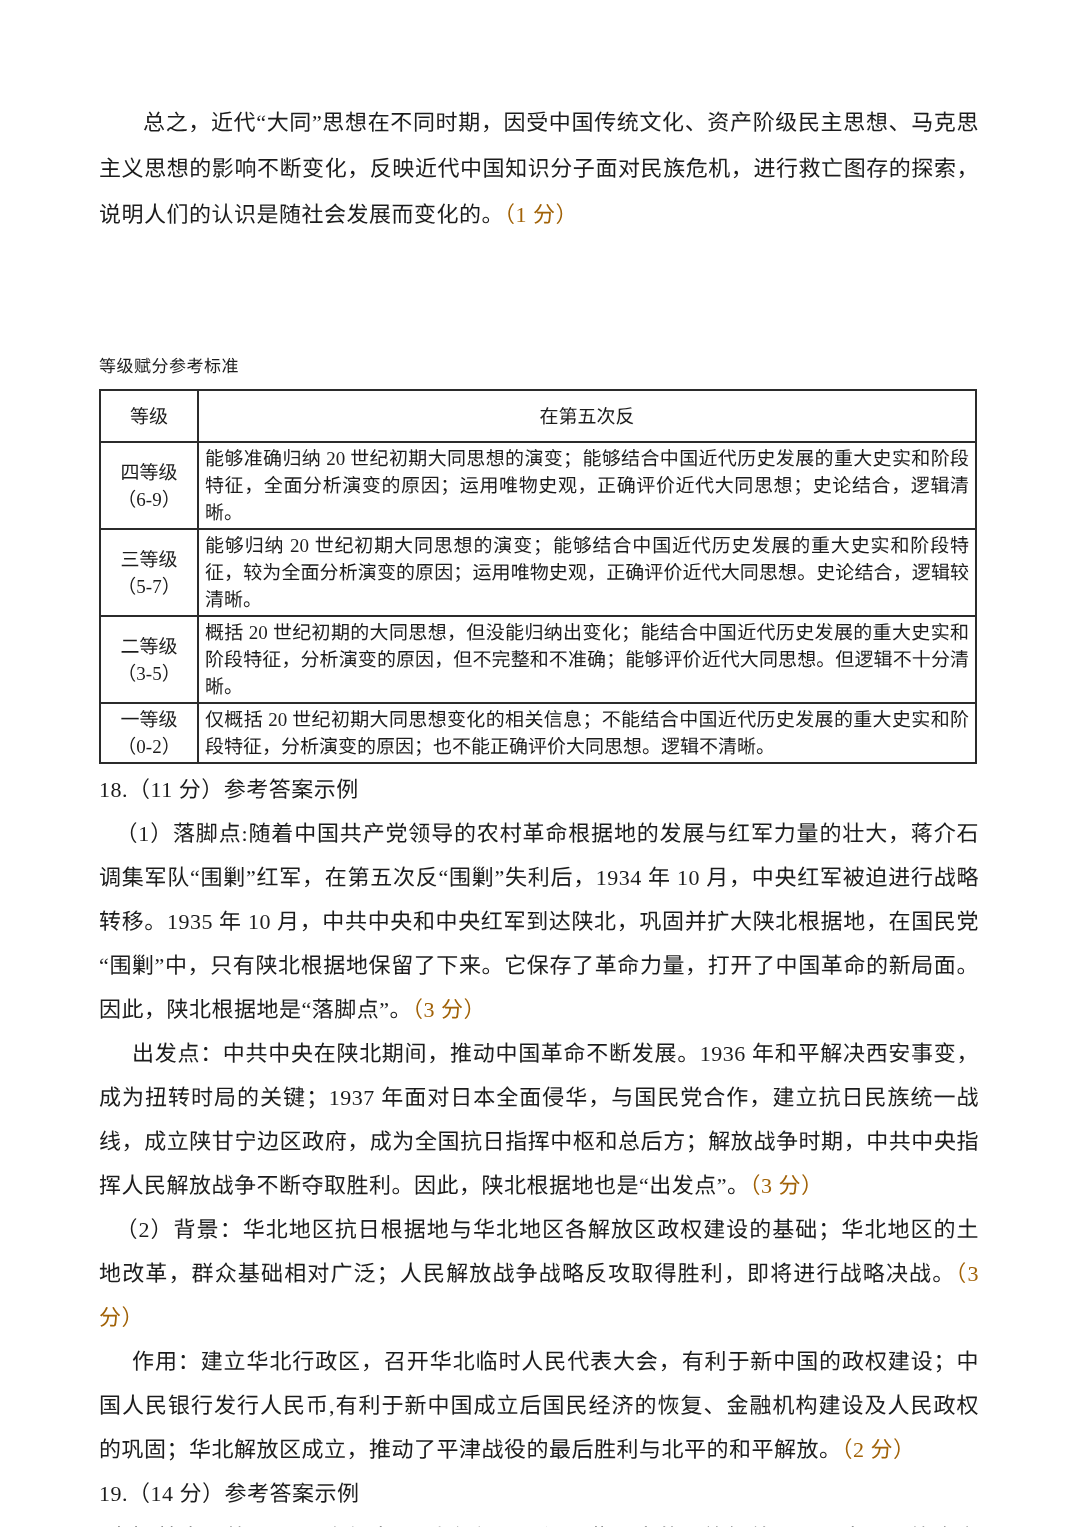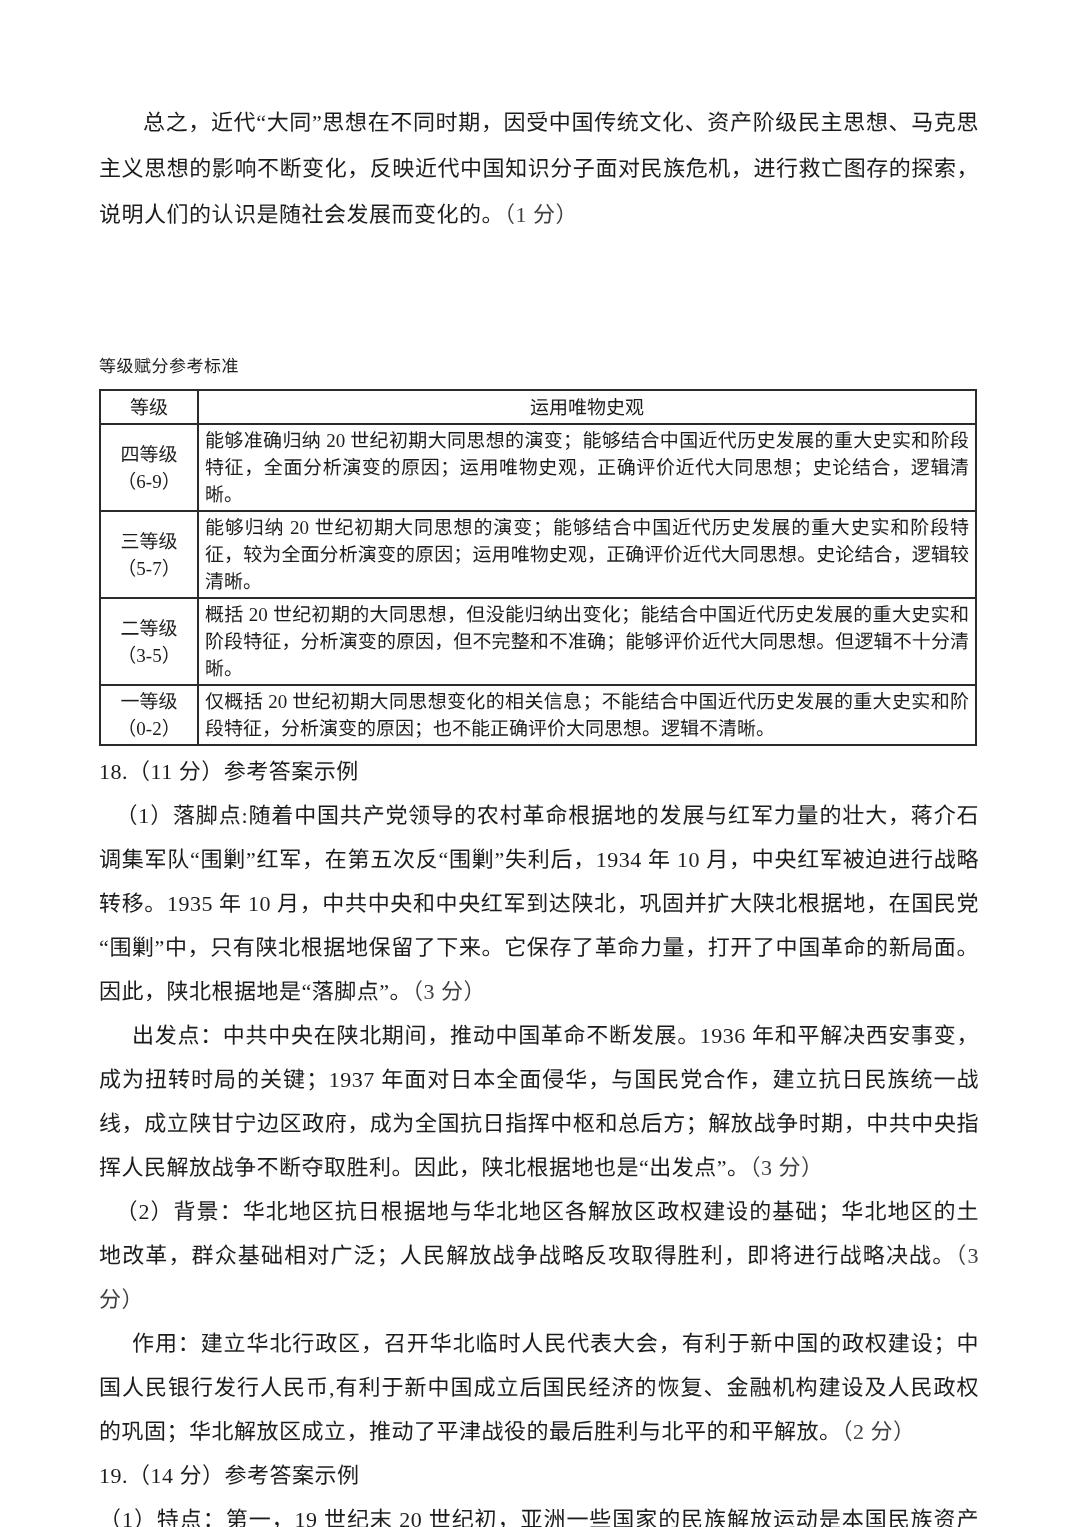--- a/index.html
+++ b/index.html
@@ -26,21 +26,21 @@
     font-size: 22px;
     line-height: 44px;
     text-align: justify;
     letter-spacing: 0.5px;
   }
   .intro {
     line-height: 46px;
     text-indent: 2em;
   }
   .score {
-    color: #404040;
+    color: #a16207;
   }
   
   .rubric-title {
     margin: 112px 0 0 0;
     font-size: 17px;
     font-weight: normal;
     line-height: 34px;
     letter-spacing: 0.5px;
   }
   table.rubric {
@@ -54,21 +54,21 @@
     border: 2px solid #2b2b2b;
     font-size: 19px;
     font-weight: normal;
     line-height: 27px;
     vertical-align: middle;
   }
   th.col-grade, td.grade-cell { width: 88px; }
   table.rubric th {
     height: 30px;
     text-align: center;
-    padding: 1px 4px;
+    padding: 10px 4px;
   }
   td.grade-cell {
     text-align: center;
     padding: 2px 16px;
   }
   td.grade-cell .g { display: block; }
   td.desc-cell {
     text-align: justify;
     padding: 2px 6px;
     height: 54px;
@@ -87,21 +87,21 @@
 <div class="page">
 
   <p class="para intro"><span>总之，近代“大同”思想在不同时期，因受中国传统文化、资产阶级民主思想、马克思主义思想的影响不断变化，反映近代中国知识分子面对民族危机，进行救亡图存的探索，说明人们的认识是随社会发展而变化的。</span><span class="score">（1 分）</span></p>
 
   <div class="rubric-title">等级赋分参考标准</div>
 
   <table class="rubric">
     <thead>
       <tr>
         <th class="col-grade">等级</th>
-        <th>运用唯物史观</th>
+        <th>在第五次反</th>
       </tr>
     </thead>
     <tbody>
       <tr>
         <td class="grade-cell">
             <span class="g">四等级</span>
             <span class="g">（6-9）</span>
           </td>
         <td class="desc-cell">能够准确归纳 20 世纪初期大同思想的演变；能够结合中国近代历史发展的重大史实和阶段特征，全面分析演变的原因；运用唯物史观，正确评价近代大同思想；史论结合，逻辑清晰。</td>
       </tr>

